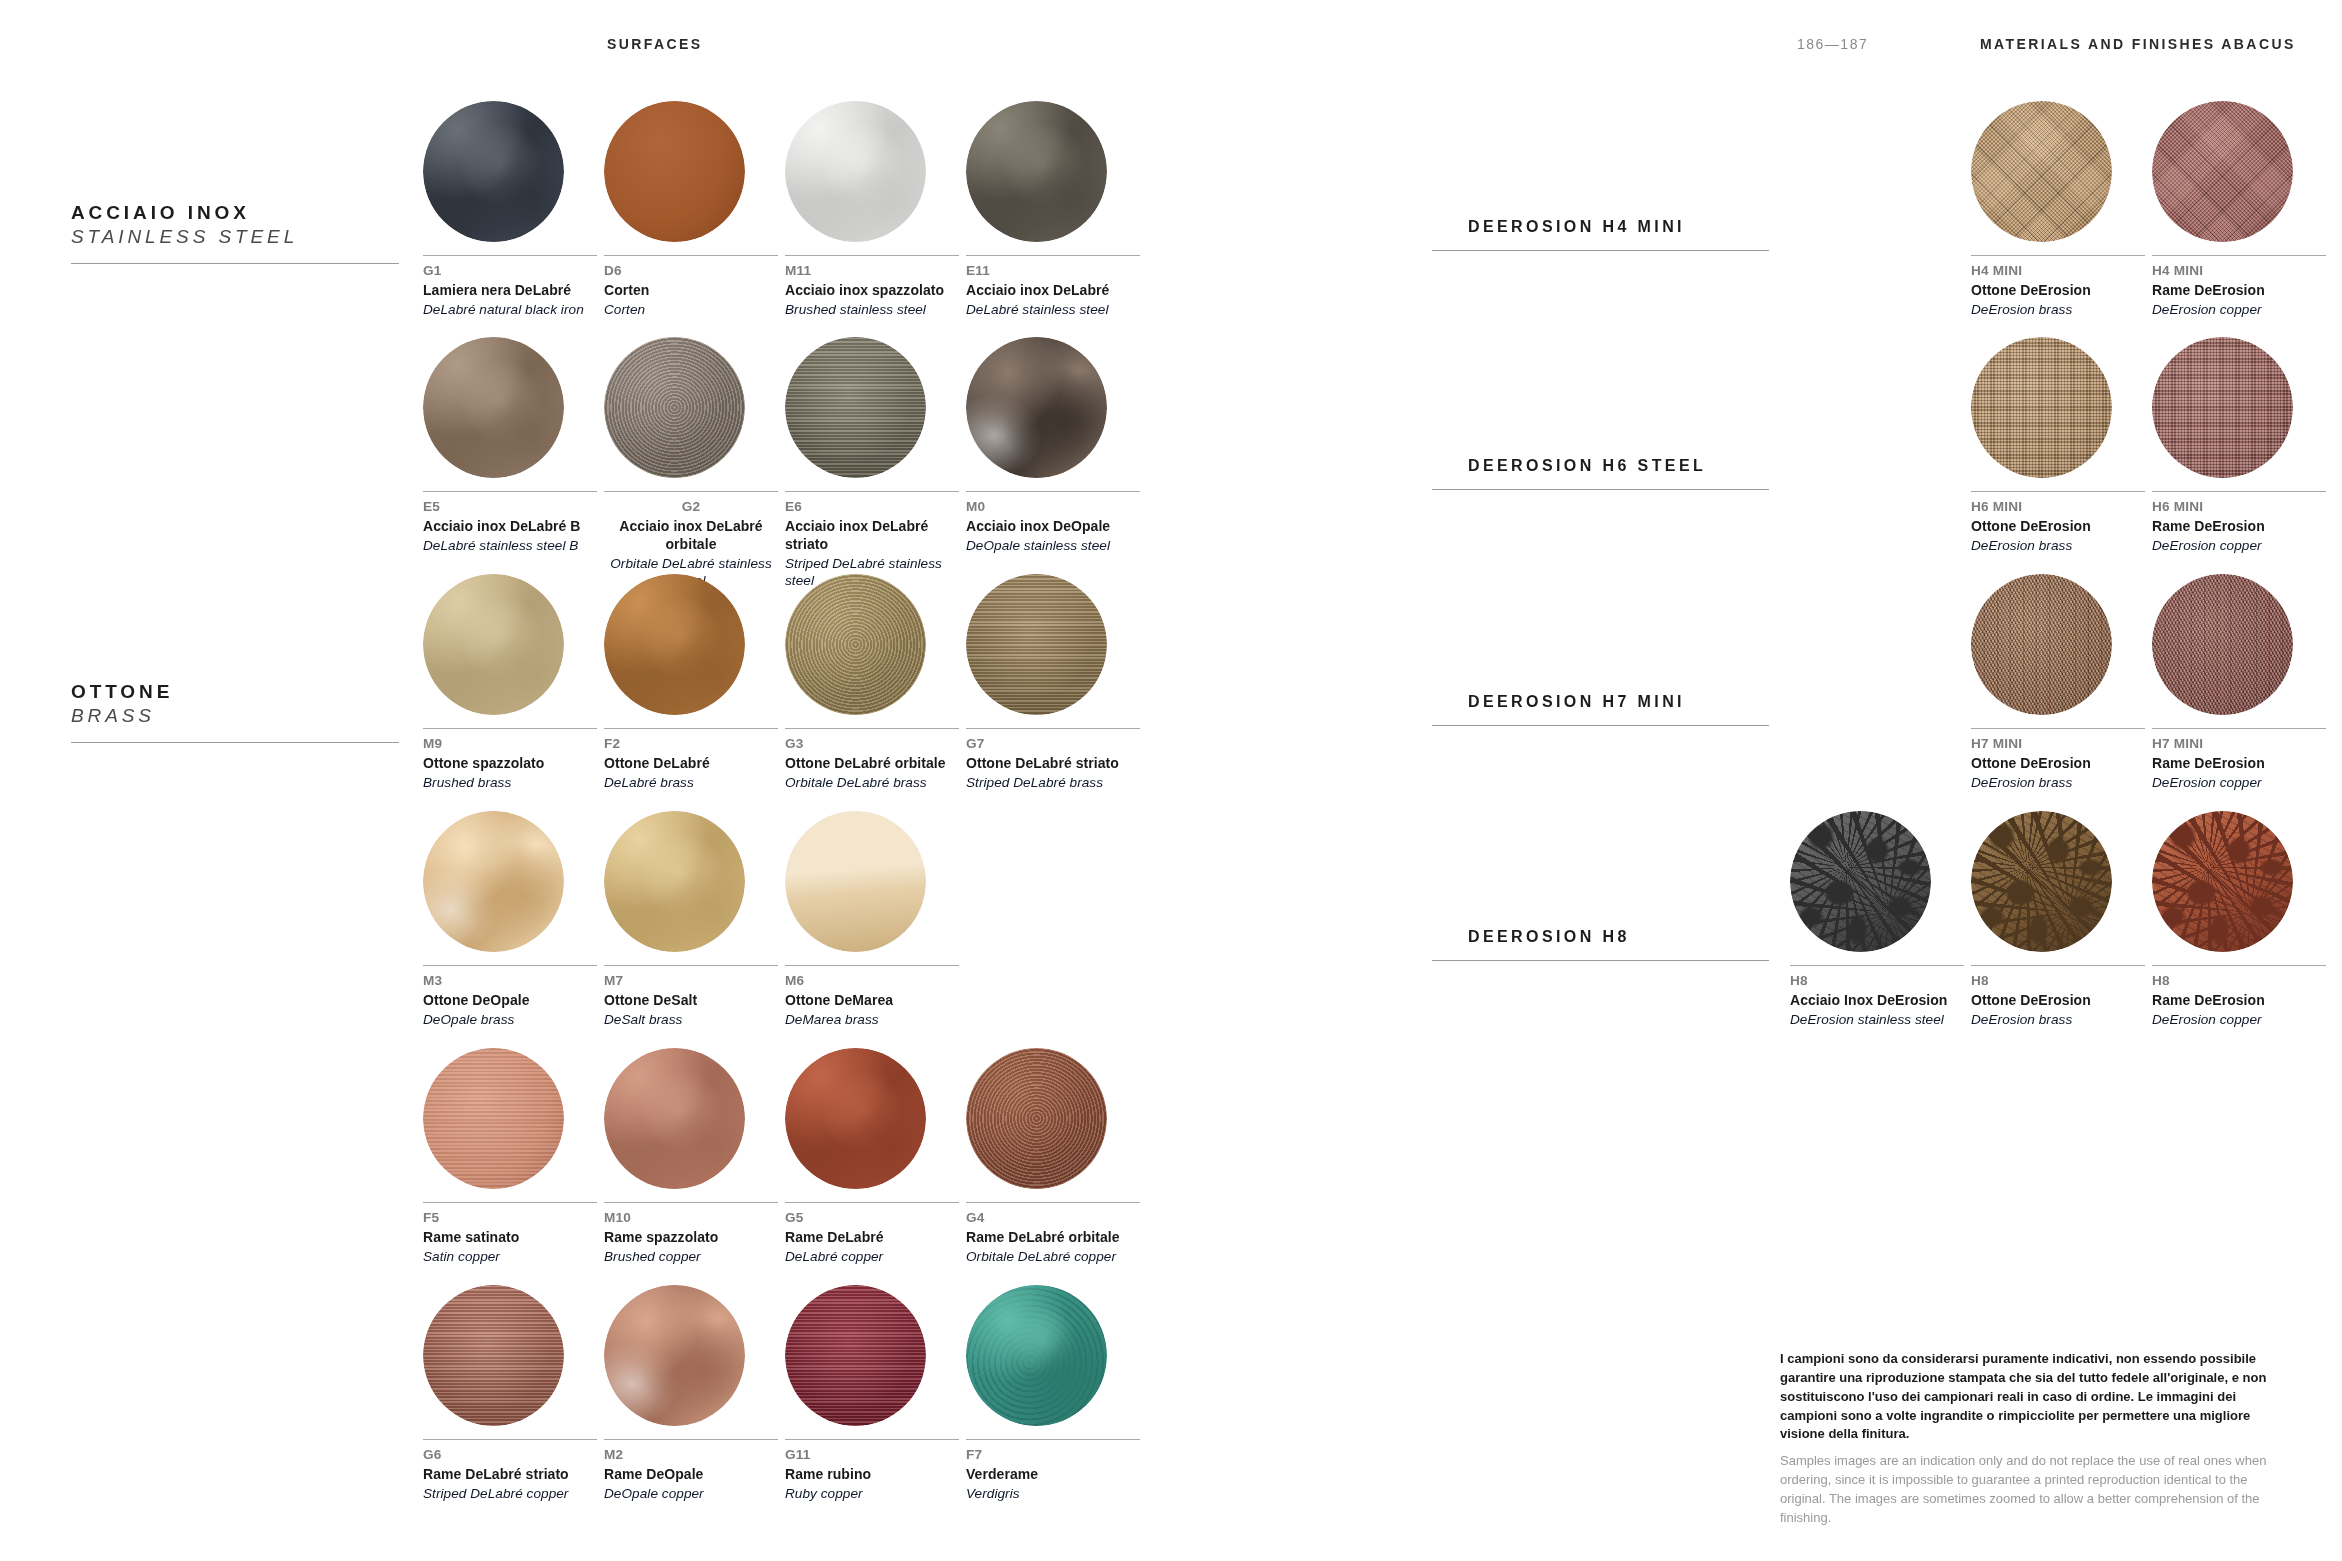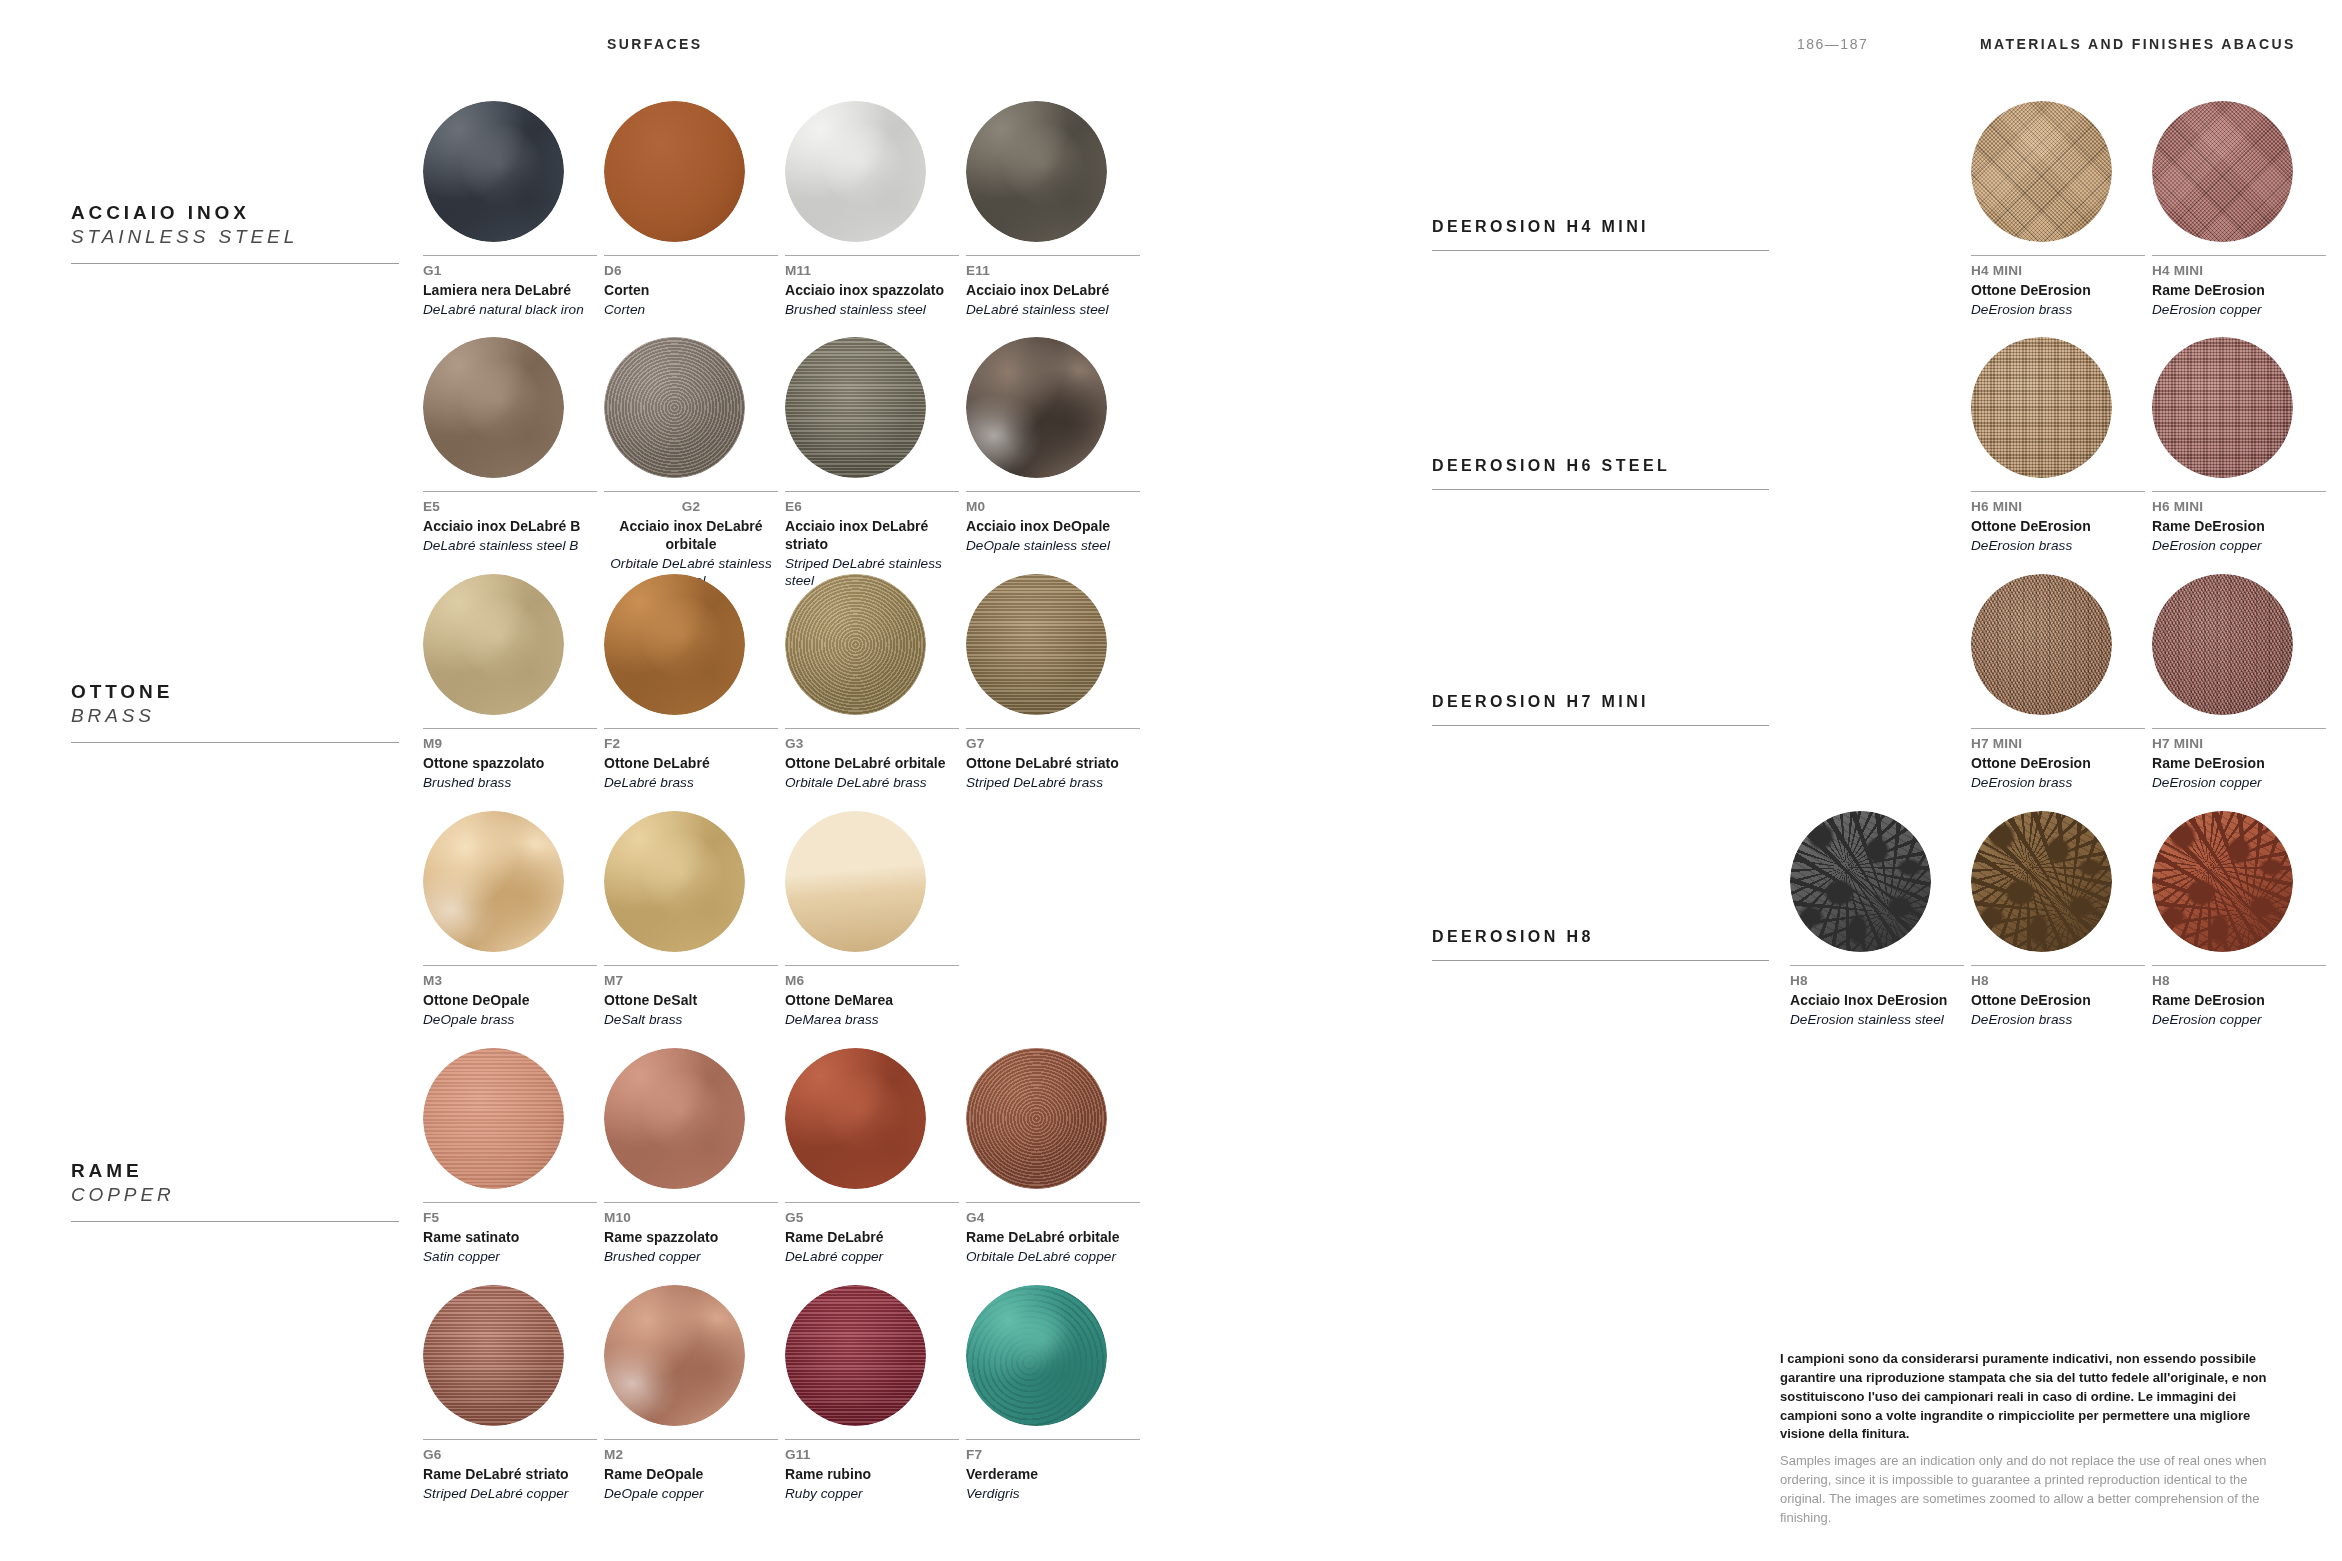--- a/index.html
+++ b/index.html
@@ -77,20 +77,21 @@
   .sect {
     position: absolute;
     width: 337px;
   }
   .sect-t {
     font-size: 16px;
     font-weight: 700;
     letter-spacing: 3.4px;
     color: #1c1c1c;
     white-space: nowrap;
+    margin-left: 36px;
   }
   .sect-rule {
     margin-top: 14px;
     width: 337px;
     height: 0.9px;
     background: #9b9b9b;
   }
 
   
   .cell { position: absolute; width: 174px; }
@@ -158,25 +159,20 @@
   <div class="cat" id="cat0" style="left:71px; top:201px;">
     <div class="cat-it">ACCIAIO INOX</div>
     <div class="cat-en">STAINLESS STEEL</div>
     <div class="cat-rule"></div>
   </div>
   <div class="cat" style="left:71px; top:680px;">
     <div class="cat-it">OTTONE</div>
     <div class="cat-en">BRASS</div>
     <div class="cat-rule"></div>
   </div>
-  <div class="cat" style="left:71px; top:1159px;">
-    <div class="cat-it">RAME</div>
-    <div class="cat-en">COPPER</div>
-    <div class="cat-rule"></div>
-  </div>
 
   <div class="sect" style="left:1432px; top:218px;">
     <div class="sect-t">DEEROSION H4 MINI</div>
     <div class="sect-rule"></div>
   </div>
   <div class="sect" style="left:1432px; top:457px;">
     <div class="sect-t">DEEROSION H6 STEEL</div>
     <div class="sect-rule"></div>
   </div>
   <div class="sect" style="left:1432px; top:693px;">

